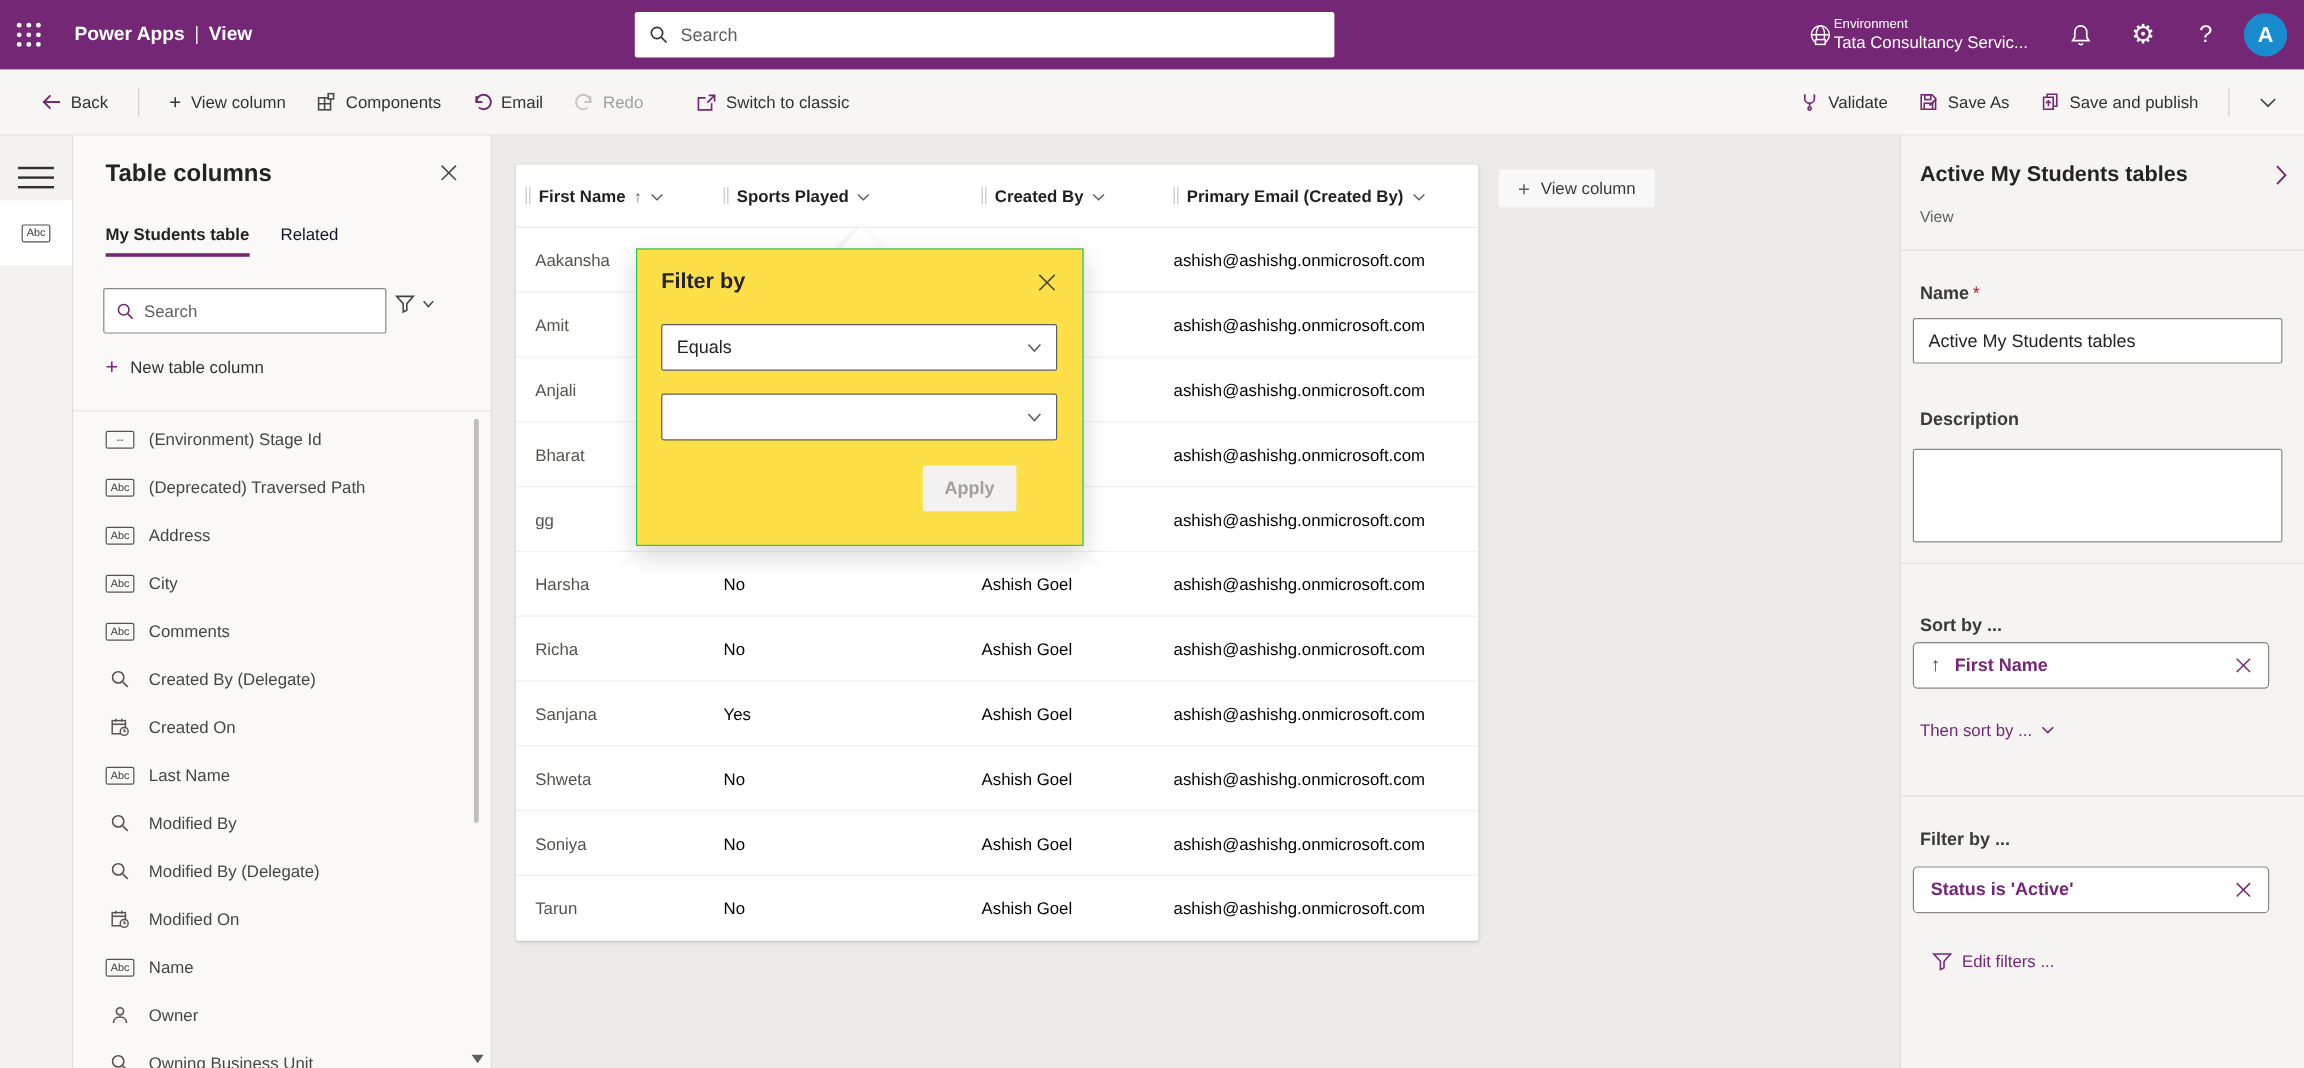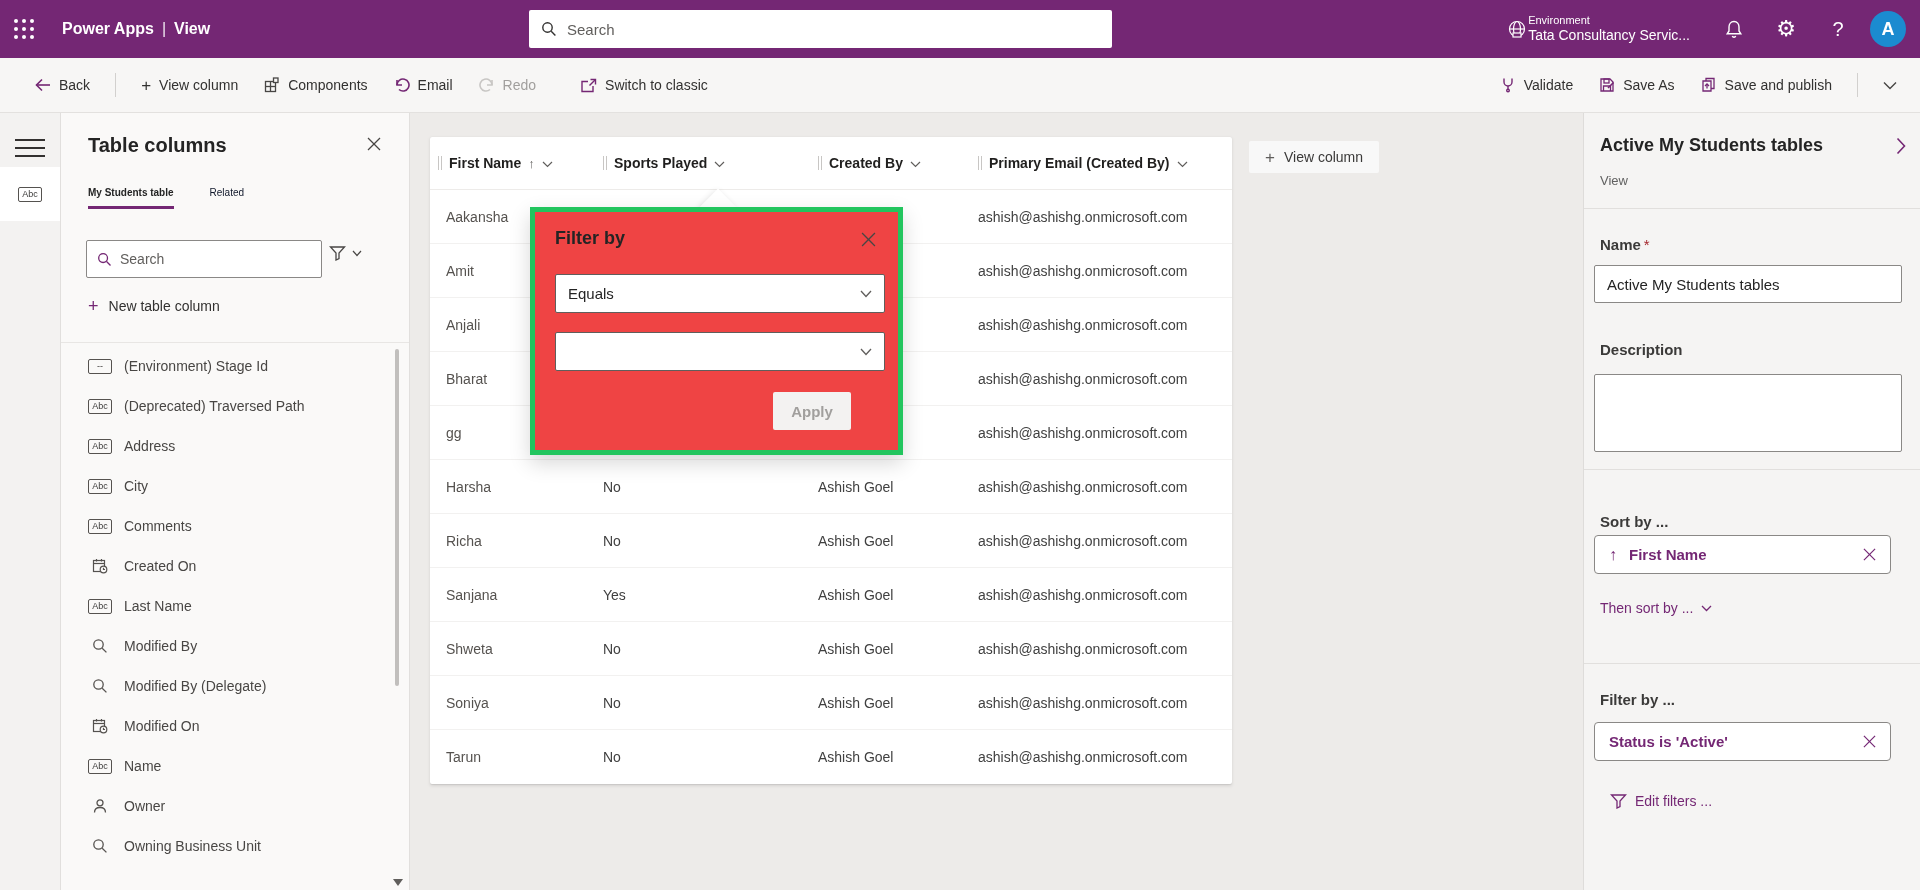--- a/index.html
+++ b/index.html
@@ -52,21 +52,21 @@
               display:flex; align-items:center; justify-content:center; cursor:pointer; }
 
   .abc-box { display:inline-flex; align-items:center; justify-content:center; border:1px solid #55524f;
              border-radius:2px; font-size:9px; width:24px; height:15px; color:#3b3a39; letter-spacing:0;
              font-family:"Liberation Sans", sans-serif; background:transparent; }
 
   
   .lpanel { width:349px; background:#faf9f8; border-right:1px solid #e1dfdd; position:relative; flex:none; }
   .lp-title { position:absolute; left:27px; top:21px; font-size:20px; font-weight:bold; color:#242424; }
   .lp-close { position:absolute; right:28px; top:24px; color:#484644; cursor:pointer; }
-  .lp-tabs { position:absolute; left:27px; top:74px; display:flex; gap:36px; font-size:10px; }
+  .lp-tabs { position:absolute; left:27px; top:74px; display:flex; gap:26px; font-size:14px; }
   .lp-tab { padding-bottom:8px; cursor:pointer; color:#0f172a; }
   .lp-tab.active { color:#242424; font-weight:bold; border-bottom:3px solid #742774; }
   .lp-search { position:absolute; left:25px; top:127px; width:236px; height:38px; background:#fff;
                border:1px solid #8a8886; border-radius:2px; display:flex; align-items:center; padding:0 10px; gap:8px; }
   .lp-search input { border:none; outline:none; width:100%; font-size:14px; color:#323130;
                      font-family:"Liberation Sans", sans-serif; background:transparent; }
   .lp-search input::placeholder { color:#605e5c; }
   .lp-filterbtn { position:absolute; left:268px; top:132px; display:flex; align-items:center; gap:6px;
                   color:#484644; cursor:pointer; }
   .lp-newcol { position:absolute; left:27px; top:184px; display:flex; align-items:center; gap:10px;
@@ -91,28 +91,28 @@
   .ghead { display:flex; height:53px; align-items:center; border-bottom:1px solid #edebe9; }
   .gh { display:flex; align-items:center; gap:7px; font-size:14px; font-weight:bold; color:#201f1e;
         padding-left:8px; cursor:pointer; }
   .drag-handle { display:flex; gap:2px; }
   .drag-handle i { width:1px; height:14px; background:#c8c6c4; }
   .sort-up { color:#605e5c; font-size:13px; font-weight:normal; }
   .hchev { color:#605e5c; display:flex; margin-top:2px; }
   .c1 { width:165px; } .c2 { width:215px; } .c3 { width:160px; } .c4 { flex:1; }
   .grow { display:flex; height:54px; align-items:center; border-bottom:1px solid #f2f1f0; cursor:pointer; }
   .grow:last-child { border-bottom:none; }
-  .gc { font-size:14px; color:#404040; padding-left:8px; white-space:nowrap; overflow:hidden; }
+  .gc { font-size:14px; color:#000000; padding-left:8px; white-space:nowrap; overflow:hidden; }
   .gc.c1 { padding-left:16px; color:#55524f; }
 
   
   .beak { position:absolute; left:705px; top:194px; width:26px; height:26px; background:#fff;
           transform:rotate(45deg); z-index:5; box-shadow:0 2px 6px rgba(0,0,0,.12); }
-  .fdialog { position:absolute; left:530px; top:207px; width:373px; height:248px; background:#ef4444;
-             border:5px solid #22c55e; z-index:6; box-shadow:0 8px 20px rgba(0,0,0,.16); }
+  .fdialog { position:absolute; left:530px; top:207px; width:373px; height:248px; background:#fde047;
+             border:1px solid #22c55e; z-index:6; box-shadow:0 8px 20px rgba(0,0,0,.16); }
   .fd-title { position:absolute; left:20px; top:16px; font-size:18px; font-weight:bold; color:#242424; }
   .fd-close { position:absolute; right:18px; top:16px; color:#484644; cursor:pointer; padding:4px; }
   .fd-dd { position:absolute; left:20px; width:330px; height:39px; border:1px solid #605e5c; border-radius:2px;
            background:#fff; display:flex; align-items:center; justify-content:space-between;
            padding:0 12px; font-size:15px; color:#242424; cursor:pointer; }
   .fd-dd .hchev { margin:0; }
   .fd-dd1 { top:62px; } .fd-dd2 { top:120px; }
   .fd-apply { position:absolute; left:238px; top:180px; width:78px; height:38px; background:#f3f2f1;
               color:#a19f9d; border:none; border-radius:2px; font-size:15px; font-weight:bold;
               font-family:"Liberation Sans", sans-serif; }
@@ -385,20 +385,29 @@
             <span>City</span>
           </div>
           <div class="col-item">
             <span class="col-ic">
               <span class="abc-box">Abc</span>
             </span>
             <span>Comments</span>
           </div>
           <div class="col-item">
             <span class="col-ic">
+              <svg width="16" height="16" viewBox="0 0 16 16" fill="none" stroke="#55524f" stroke-width="1.3">
+                <circle cx="6.5" cy="6.5" r="4.7"></circle>
+                <line x1="10.2" y1="10.2" x2="14.4" y2="14.4"></line>
+              </svg>
+            </span>
+            <span>Created By (Delegate)</span>
+          </div>
+          <div class="col-item">
+            <span class="col-ic">
               <svg width="16" height="16" viewBox="0 0 16 16" fill="none" stroke="#55524f" stroke-width="1.2">
                 <rect x="1.5" y="2.5" width="11" height="11"></rect>
                 <line x1="1.5" y1="5.5" x2="12.5" y2="5.5"></line>
                 <line x1="4.5" y1="1" x2="4.5" y2="3.5"></line>
                 <line x1="9.5" y1="1" x2="9.5" y2="3.5"></line>
                 <circle cx="11.5" cy="11.5" r="3.3" fill="#faf9f8"></circle>
                 <polyline points="11.5,9.8 11.5,11.5 13,11.5"></polyline>
               </svg>
             </span>
             <span>Created On</span>

